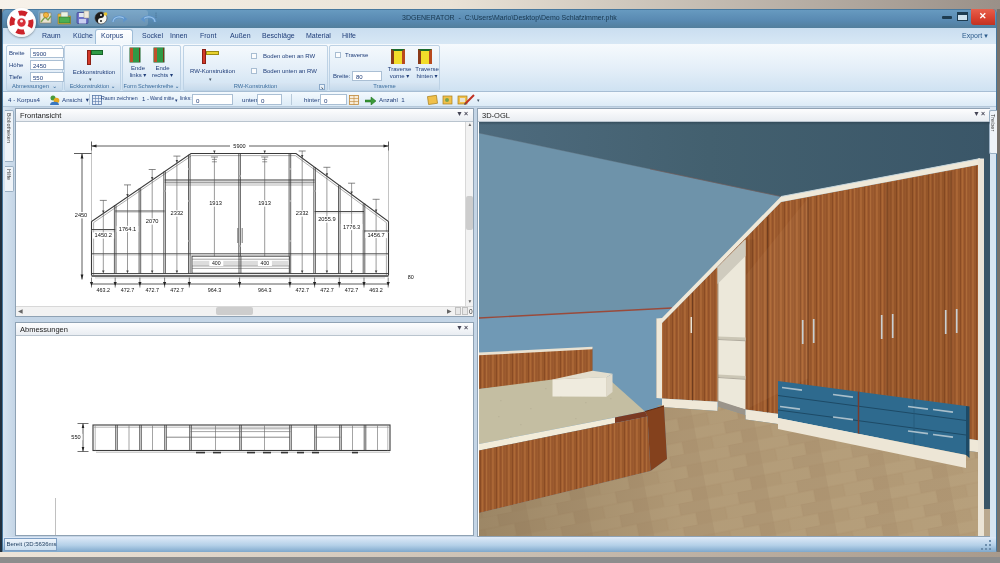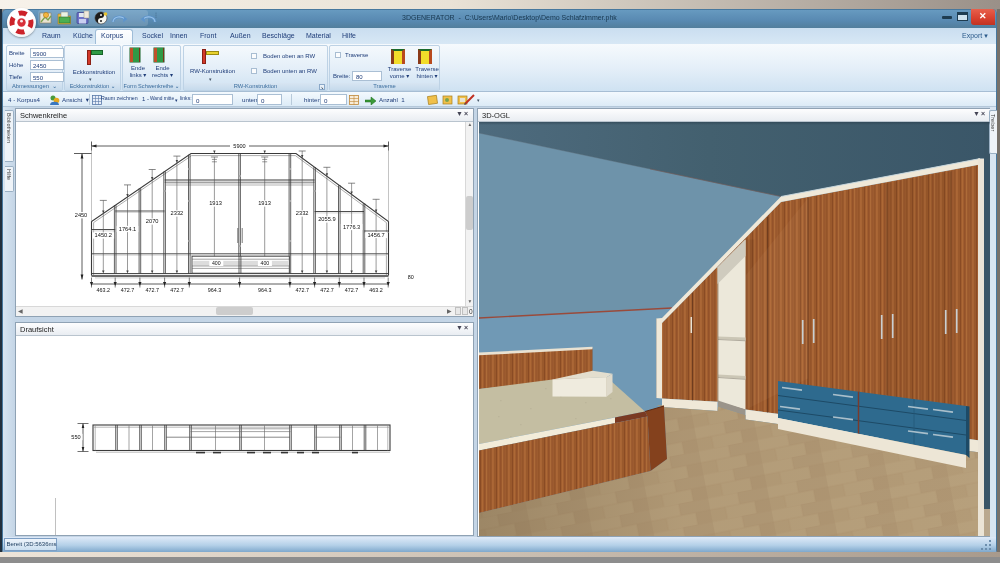--- a/index.html
+++ b/index.html
@@ -179,21 +179,21 @@
   <div class="a" style="left:3px;top:107px;width:993px;height:430px;background:#c4d5e6;"></div>
 
   <div class="a" style="left:3px;top:107px;width:12px;height:430px;background:linear-gradient(to right,#d8e5f1,#c4d5e6);"></div>
   <div class="a" style="left:5px;top:110px;width:9px;height:52px;background:#eef3f8;border:1px solid #9ab0c4;border-left:none;border-radius:0 2px 2px 0;"></div>
   <div class="t" style="left:6px;top:113px;font-size:5.5px;color:#333;writing-mode:vertical-rl;">Bibliotheken</div>
   <div class="a" style="left:5px;top:166px;width:9px;height:26px;background:#eef3f8;border:1px solid #9ab0c4;border-left:none;border-radius:0 2px 2px 0;"></div>
   <div class="t" style="left:6px;top:169px;font-size:5.5px;color:#333;writing-mode:vertical-rl;">Hilfe</div>
 
   <div class="a" style="left:15px;top:108px;width:459px;height:209px;background:#fff;border:1px solid #8fa2b4;"></div>
   <div class="a" style="left:16px;top:109px;width:457px;height:13px;background:linear-gradient(#fdfdfe,#e9edf2);border-bottom:1px solid #b9c4ce;"></div>
-  <div class="t" style="left:20px;top:111px;font-size:7.5px;color:#222;">Schwenkreihe</div>
+  <div class="t" style="left:20px;top:111px;font-size:7.5px;color:#222;">Frontansicht</div>
   <div class="t" style="left:456px;top:110px;font-size:7px;color:#445;">▼</div>
   <div class="t" style="left:464px;top:110px;font-size:7px;color:#445;font-weight:bold">×</div>
 
   <div class="a" style="left:465px;top:122px;width:8px;height:184px;background:#f2f2f2;border-left:1px solid #d8d8d8;"></div>
   <div class="a" style="left:466px;top:196px;width:7px;height:34px;background:#cdcdcd;border-radius:2px"></div>
   <div class="t" style="left:466.5px;top:121px;font-size:6px;color:#666;transform:scale(.8)">▲</div>
   <div class="t" style="left:466.5px;top:298px;font-size:6px;color:#666;transform:scale(.8)">▼</div>
 
   <div class="a" style="left:16px;top:306px;width:457px;height:10px;background:#f2f2f2;border-top:1px solid #d8d8d8;"></div>
   <div class="a" style="left:216px;top:307px;width:37px;height:8px;background:#cdcdcd;border-radius:2px"></div>
@@ -373,21 +373,21 @@
 <rect x="288.9" y="200" width="2" height="2" fill="#aaa"></rect>
 <rect x="288.9" y="240" width="2" height="2" fill="#aaa"></rect>
 <rect x="238.8" y="175" width="2" height="2" fill="#aaa"></rect>
 <rect x="238.8" y="245" width="2" height="2" fill="#aaa"></rect>
 <rect x="163.6" y="190" width="2" height="2" fill="#aaa"></rect>
 <rect x="313.6" y="190" width="2" height="2" fill="#aaa"></rect>
 </svg></div>
 
   <div class="a" style="left:15px;top:322px;width:459px;height:214px;background:#fff;border:1px solid #8fa2b4;"></div>
   <div class="a" style="left:16px;top:323px;width:457px;height:13px;background:linear-gradient(#fdfdfe,#e9edf2);border-bottom:1px solid #b9c4ce;"></div>
-  <div class="t" style="left:20px;top:325px;font-size:7.5px;color:#222;">Draufsicht</div>
+  <div class="t" style="left:20px;top:325px;font-size:7.5px;color:#222;">Abmessungen</div>
   <div class="t" style="left:456px;top:324px;font-size:7px;color:#445;">▼</div>
   <div class="t" style="left:464px;top:324px;font-size:7px;color:#445;font-weight:bold">×</div>
   <div class="a" id="draufsvg" style="left:16px;top:336px;width:457px;height:199px;overflow:hidden"><svg width="457" height="199" viewBox="16 336 457 199" font-family="Liberation Sans, sans-serif">
 <rect x="16" y="336" width="457" height="199" fill="#ffffff"></rect>
 <line x1="55.5" y1="498" x2="55.5" y2="535" stroke="#b9b9b9" stroke-width="0.9"></line>
 <rect x="93" y="425" width="297" height="25.5" fill="#fff" stroke="#3a3a3a" stroke-width="1.1"></rect>
 <line x1="93" y1="427.2" x2="390" y2="427.2" stroke="#888" stroke-width="0.6"></line>
 <line x1="95.2" y1="425" x2="95.2" y2="450.5" stroke="#888" stroke-width="0.6"></line>
 <line x1="387.8" y1="425" x2="387.8" y2="450.5" stroke="#888" stroke-width="0.6"></line>
 <line x1="96" y1="452.2" x2="390" y2="452.2" stroke="#c2c2c2" stroke-width="1.1"></line>

